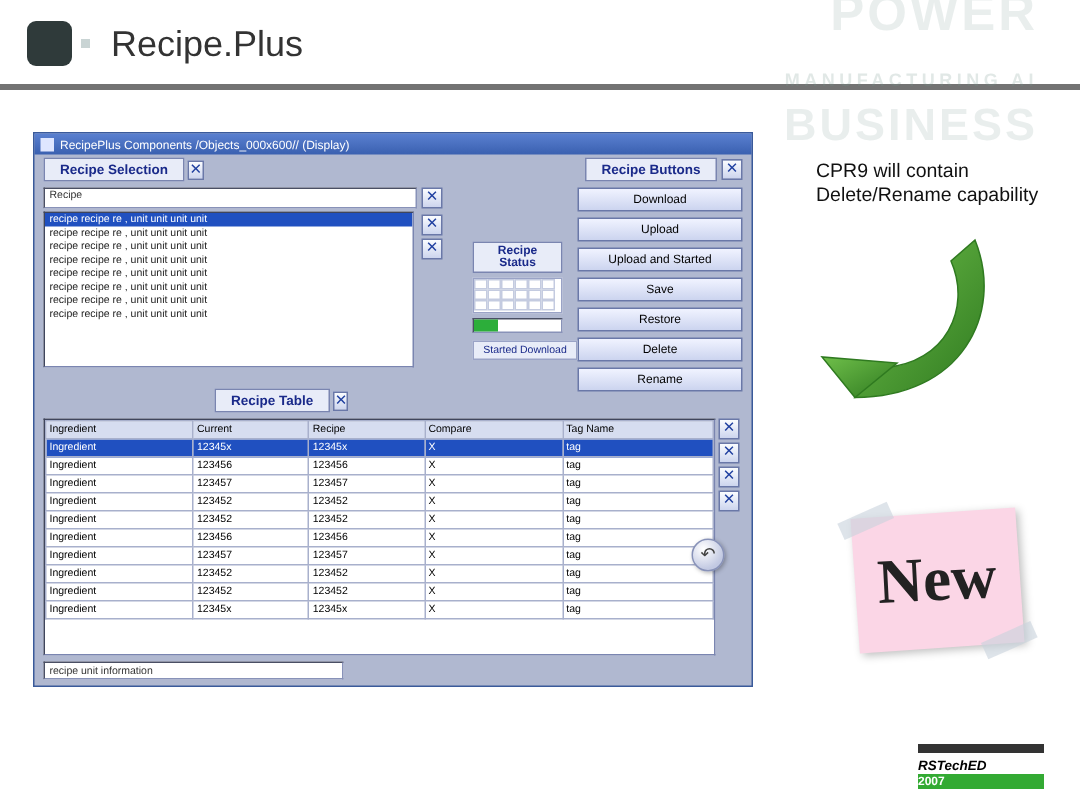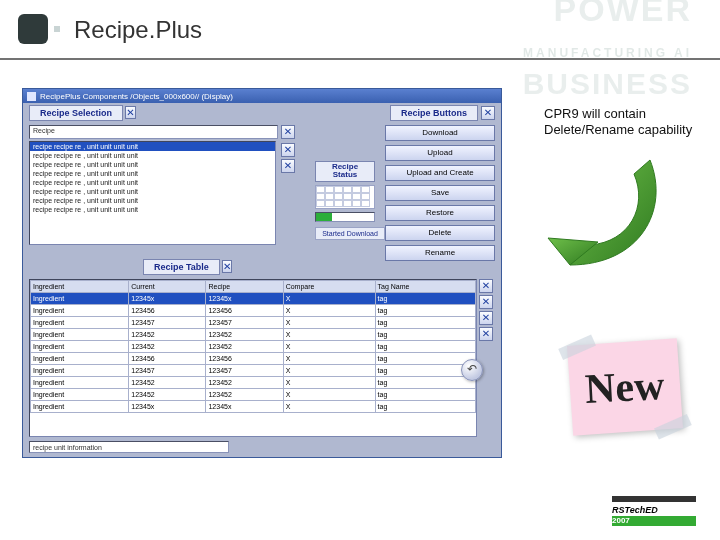--- a/index.html
+++ b/index.html
@@ -1,19 +1,19 @@
 <!DOCTYPE html>
 <html><head>
 <meta charset="utf-8">
 <style>
   * { box-sizing: border-box; margin: 0; padding: 0; }
   body { width: 720px; height: 540px; font-family: Arial, sans-serif; background: #fff; position: relative; overflow: hidden; }
 
   
-  .slide-header { position: relative; height: 60px; border-bottom: 2px solid #737373; }
+  .slide-header { position: relative; height: 60px; border-bottom: 4px solid #737373; }
   .logo-sq { position: absolute; left: 18px; top: 14px; width: 30px; height: 30px; background: #2f3a3a; border-radius: 6px; box-shadow: 24px 0 0 -12px #c9d4d4; }
   .slide-title { position: absolute; left: 74px; top: 16px; font-size: 24px; color: #333; }
   .bg-word { position: absolute; right: 28px; font-weight: 900; letter-spacing: 2px; color: rgba(120,150,140,0.16); line-height: 0.9; }
   .bg-word.w1 { top: -6px; font-size: 34px; }
   .bg-word.w2 { top: 22px; font-size: 30px; margin-top: 48px; }
   .bg-word.w3 { top: 48px; font-size: 12px; letter-spacing: 3px; color: rgba(120,150,140,0.22); }
 
   
   .app { position: absolute; left: 22px; top: 88px; width: 480px; height: 370px; border: 1px solid #3a5a9a; background: #b0b8d0; font-size: 8px; }
   .titlebar { height: 14px; background: linear-gradient(#5a80d0,#3a60b0); color: #fff; display: flex; align-items: center; padding: 0 4px; }
@@ -119,21 +119,21 @@
 
     <div class="btns-wrap">
       <div class="btns-hdr">
         <span class="panel-label">Recipe Buttons</span>
         <span class="xbtn">✕</span>
       </div>
     </div>
     <div class="btns-col">
       <div class="abtn">Download</div>
       <div class="abtn">Upload</div>
-      <div class="abtn">Upload and Create</div>
+      <div class="abtn">Upload and Started</div>
       <div class="abtn">Save</div>
       <div class="abtn">Restore</div>
       <div class="abtn">Delete</div>
       <div class="abtn">Rename</div>
     </div>
 
     <div class="status-wrap">
       <span class="panel-label">Recipe Status</span>
       <div class="status-grid">
         <span></span>

